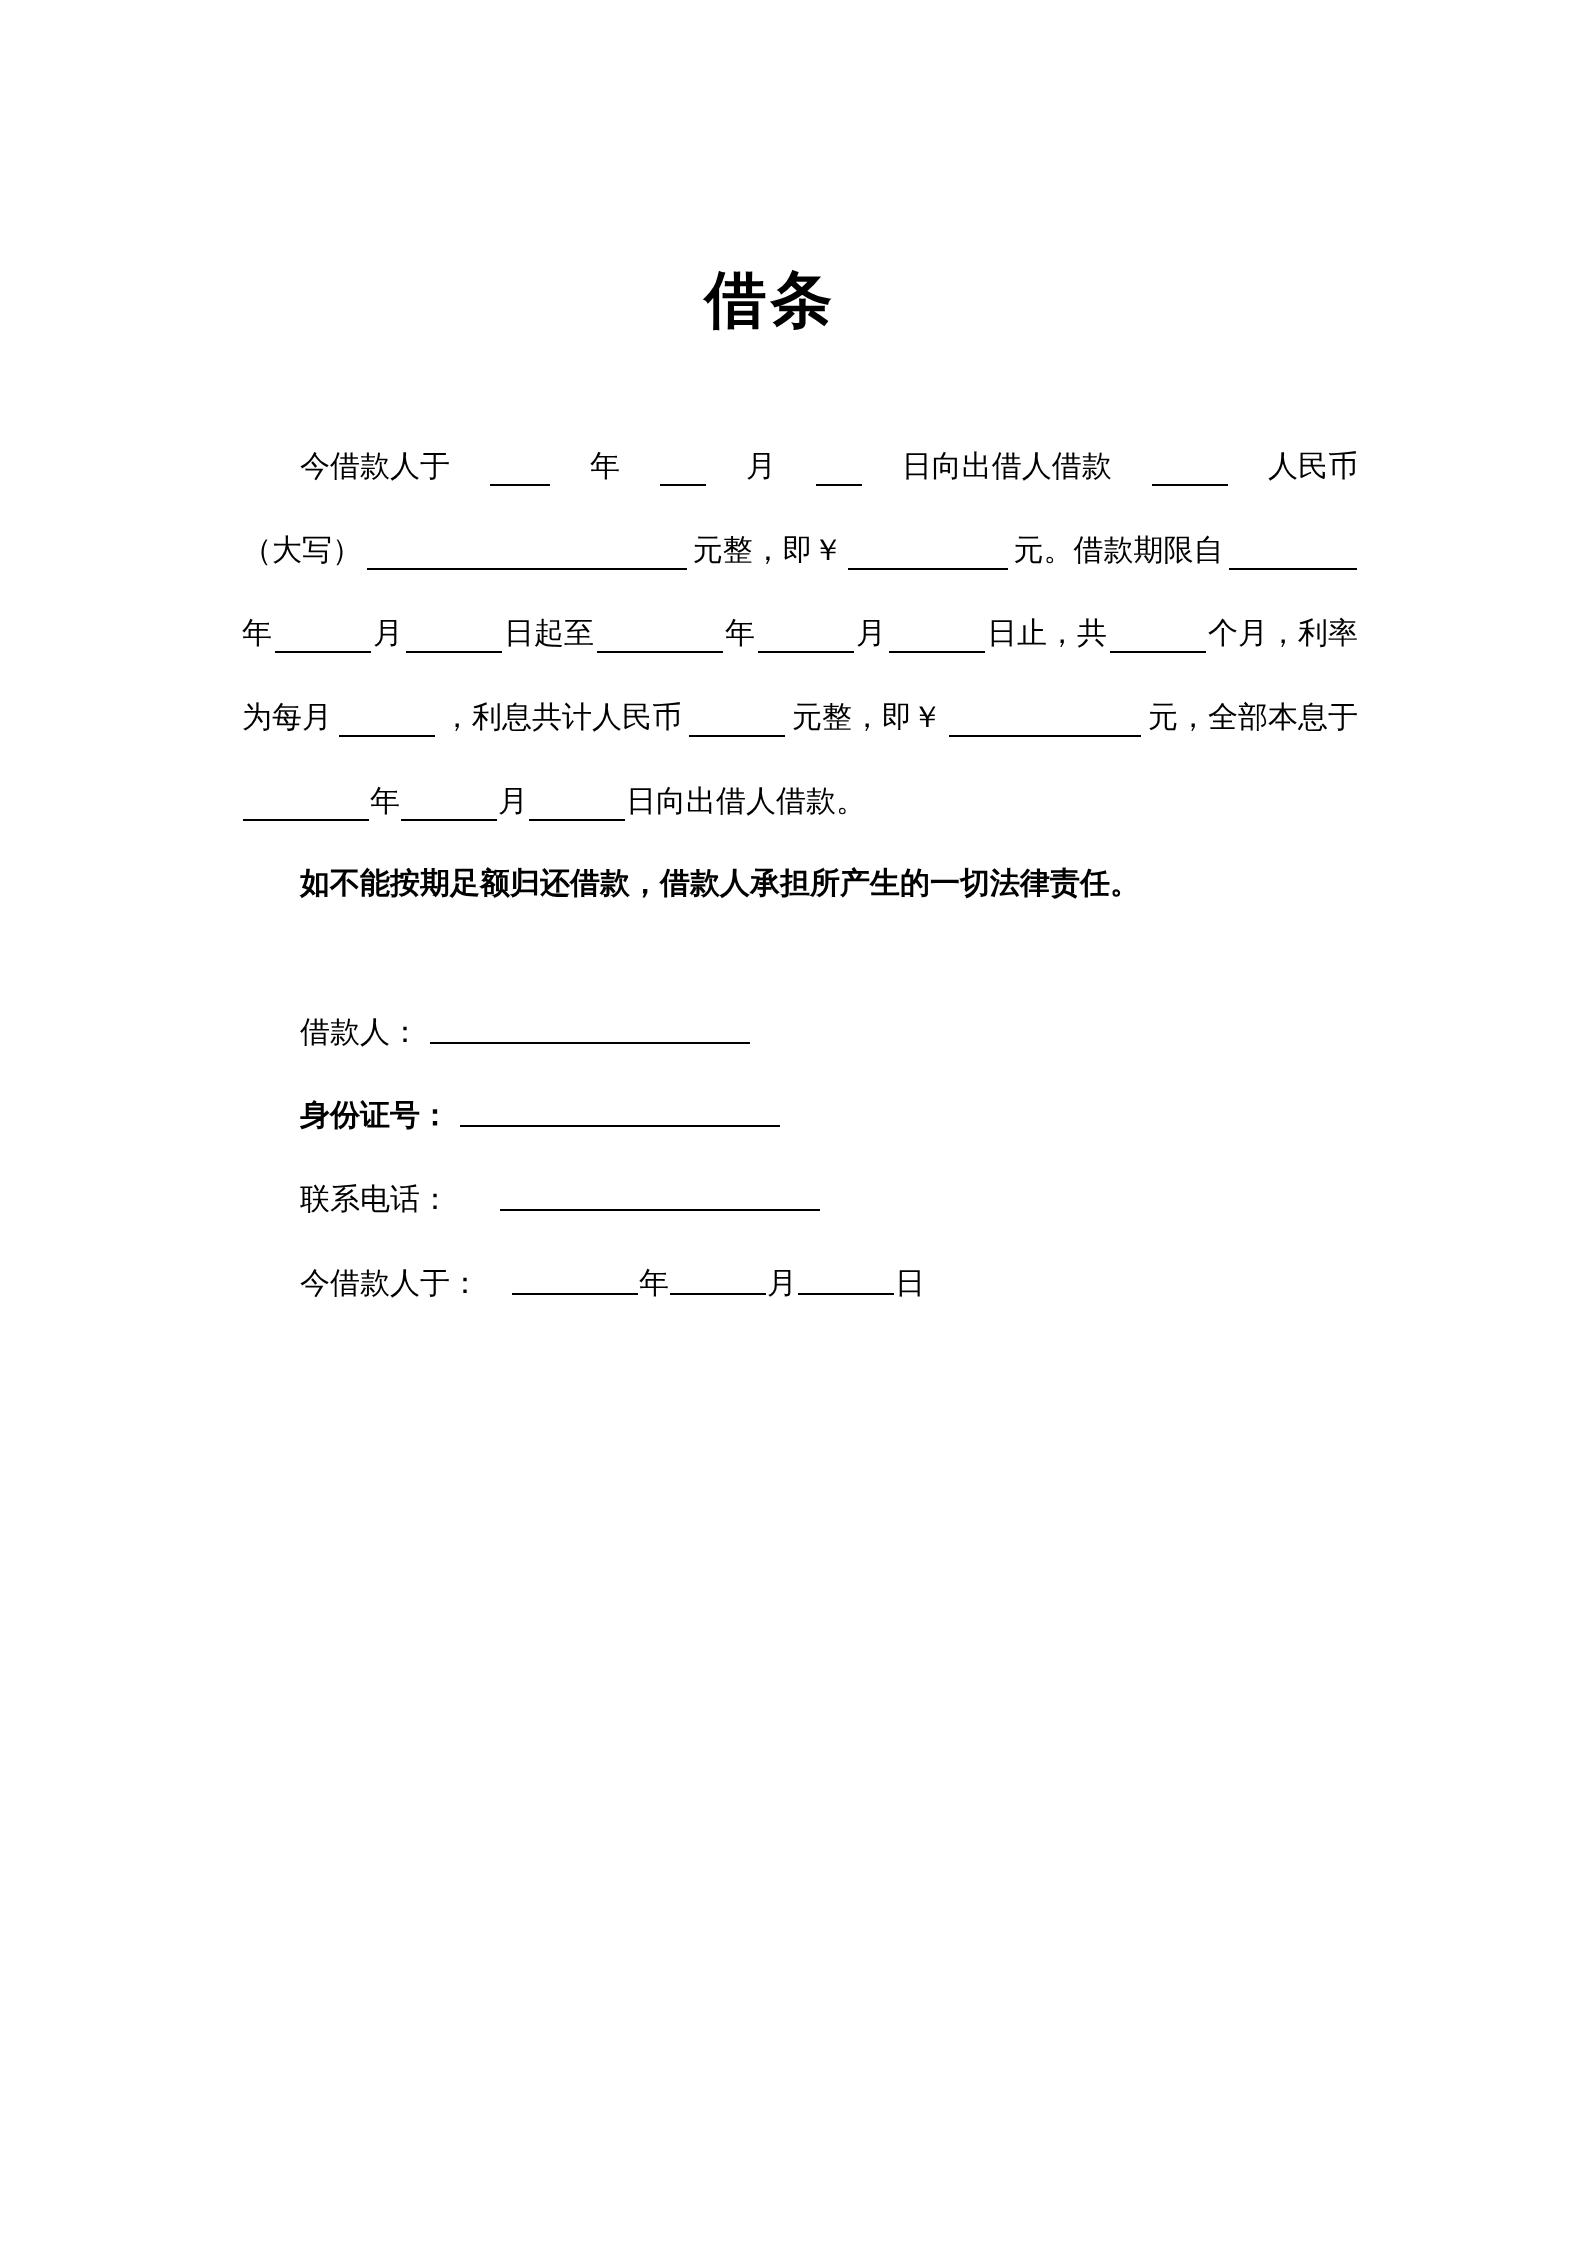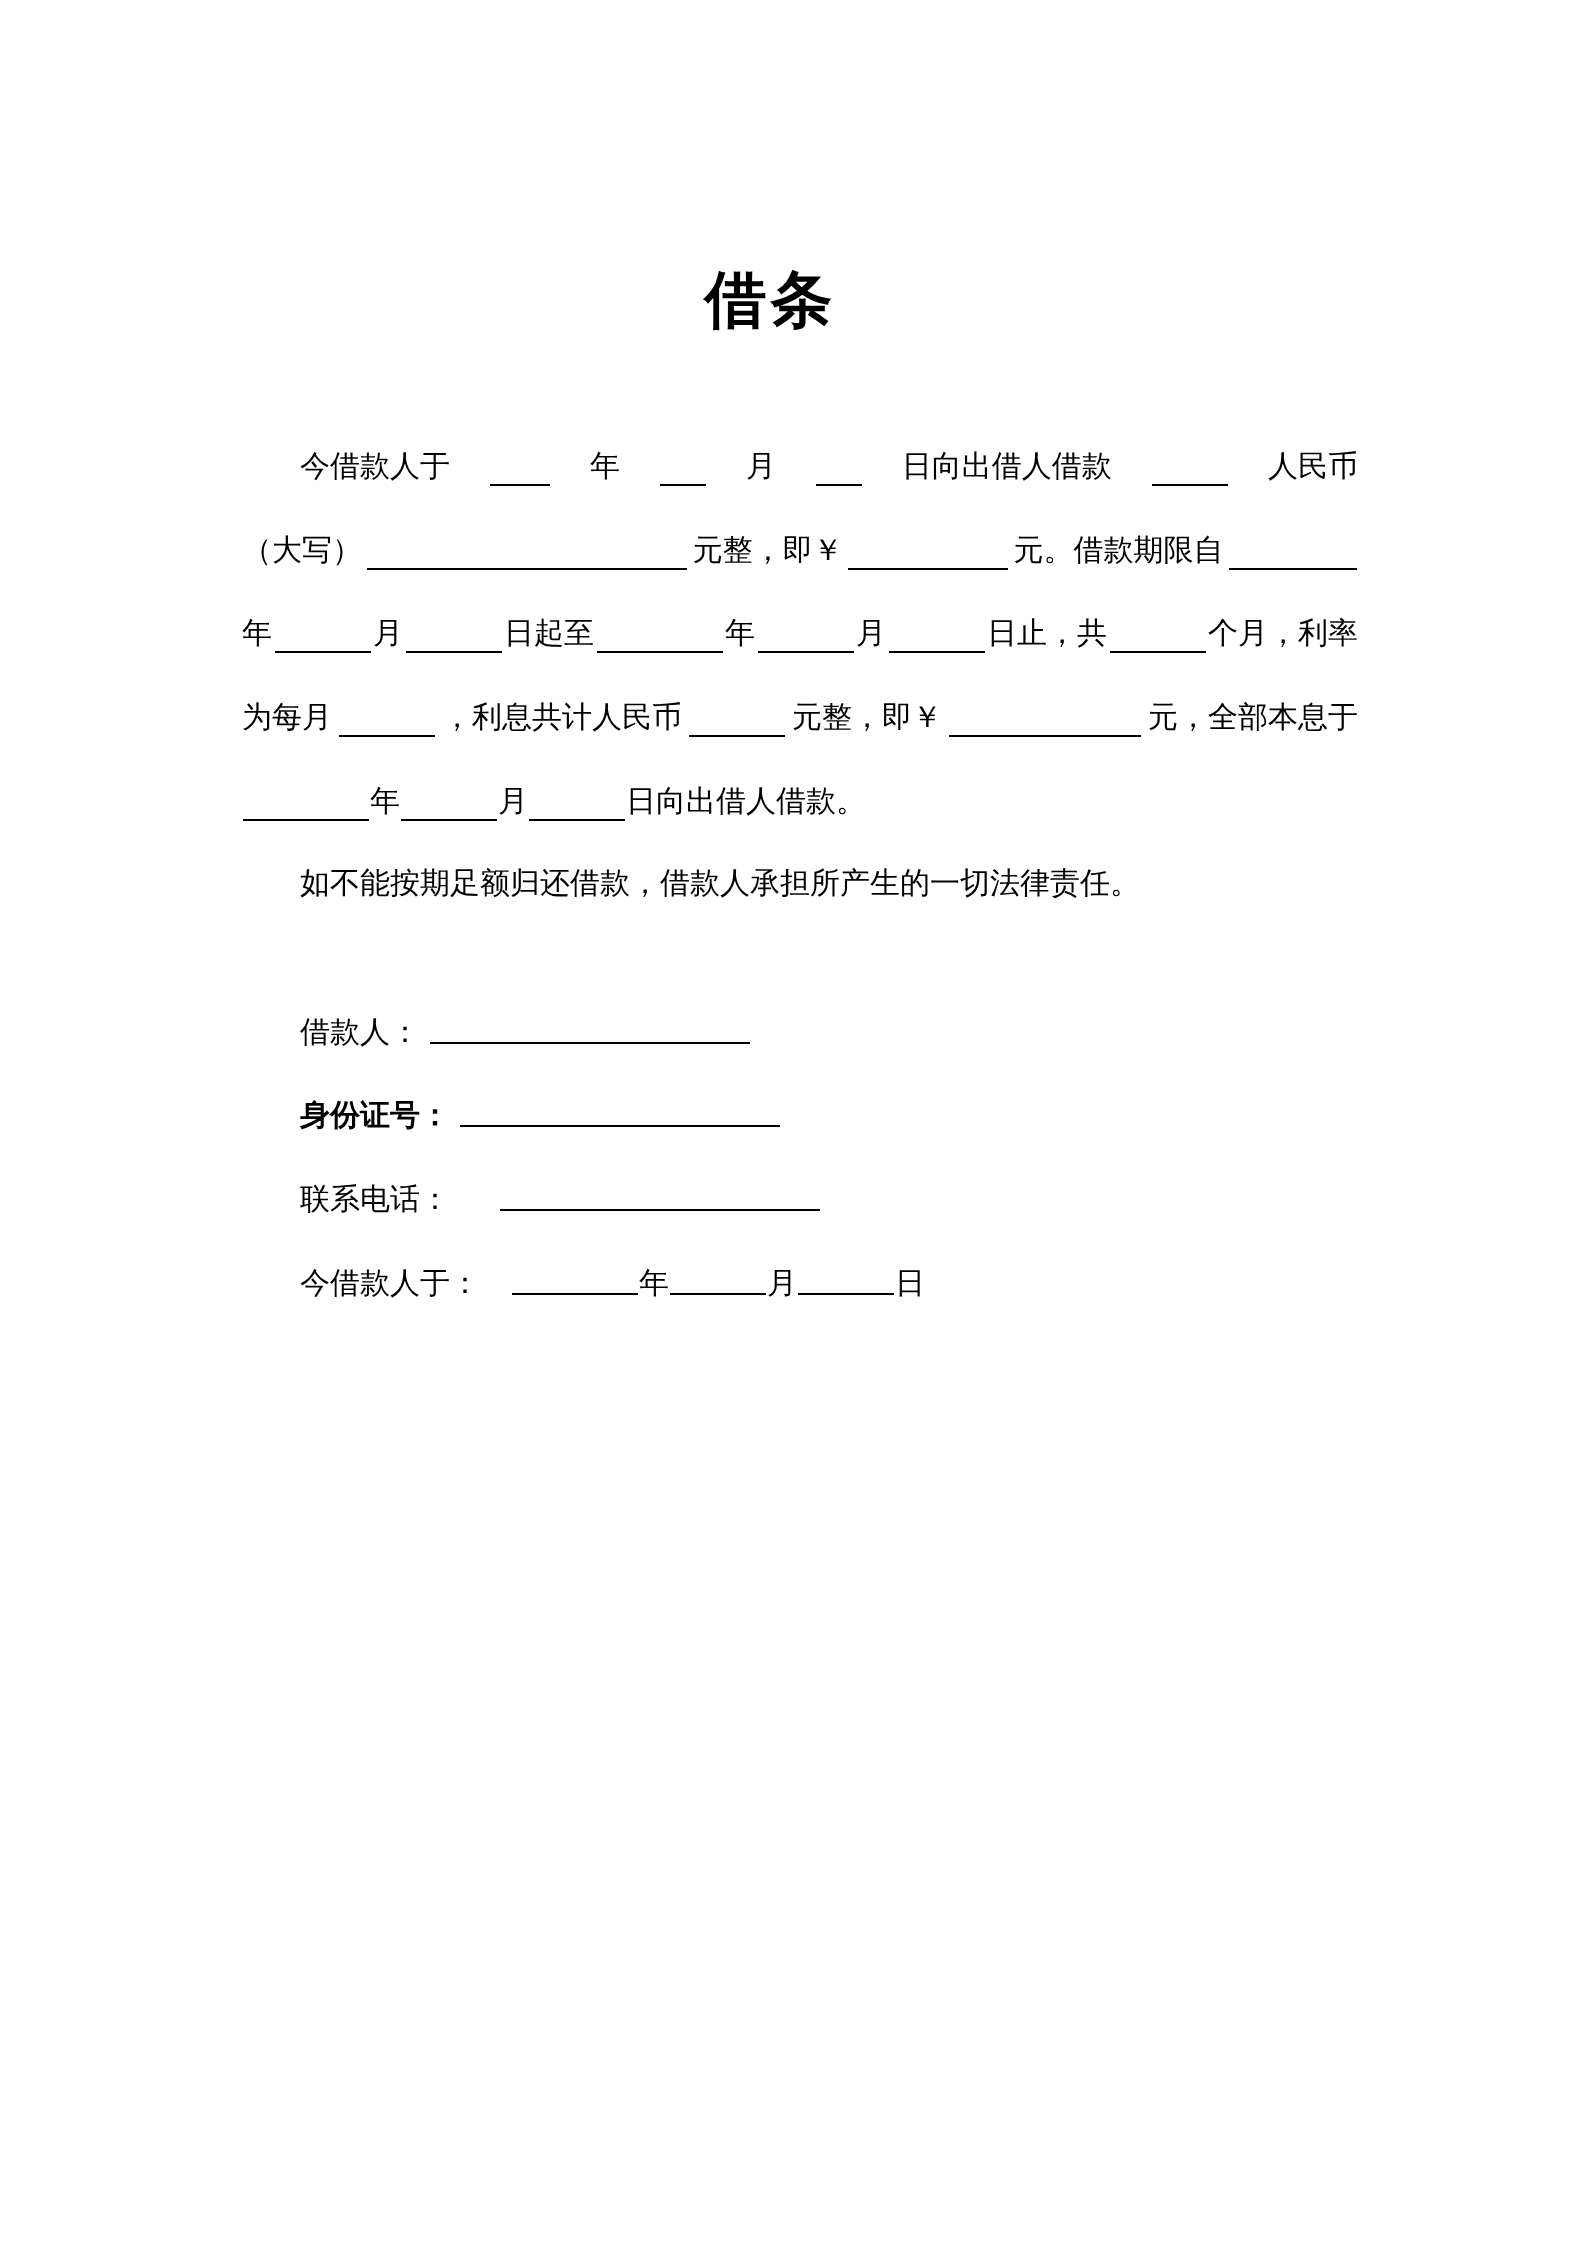--- a/index.html
+++ b/index.html
@@ -70,21 +70,21 @@
 
 <div class="line left" style="top:781px;">
   <span class="blank" style="width:126px"></span>
   <span class="seg">年</span>
   <span class="blank" style="width:96px"></span>
   <span class="seg">月</span>
   <span class="blank" style="width:96px"></span>
   <span class="seg">日向出借人借款。</span>
 </div>
 
-<div class="line indent left" style="top:863px;">
+<div class="line indent left" style="top:863px;font-weight:bold;">
   <span class="seg">如不能按期足额归还借款，借款人承担所产生的一切法律责任。</span>
 </div>
 
 <div class="sig" style="top:1012px;">
   <span>借款人：</span>
   <span class="blank" style="width:320px; margin-left:10px"></span>
 </div>
 
 <div class="sig" style="top:1095px;font-weight:bold;">
   <span>身份证号：</span>

